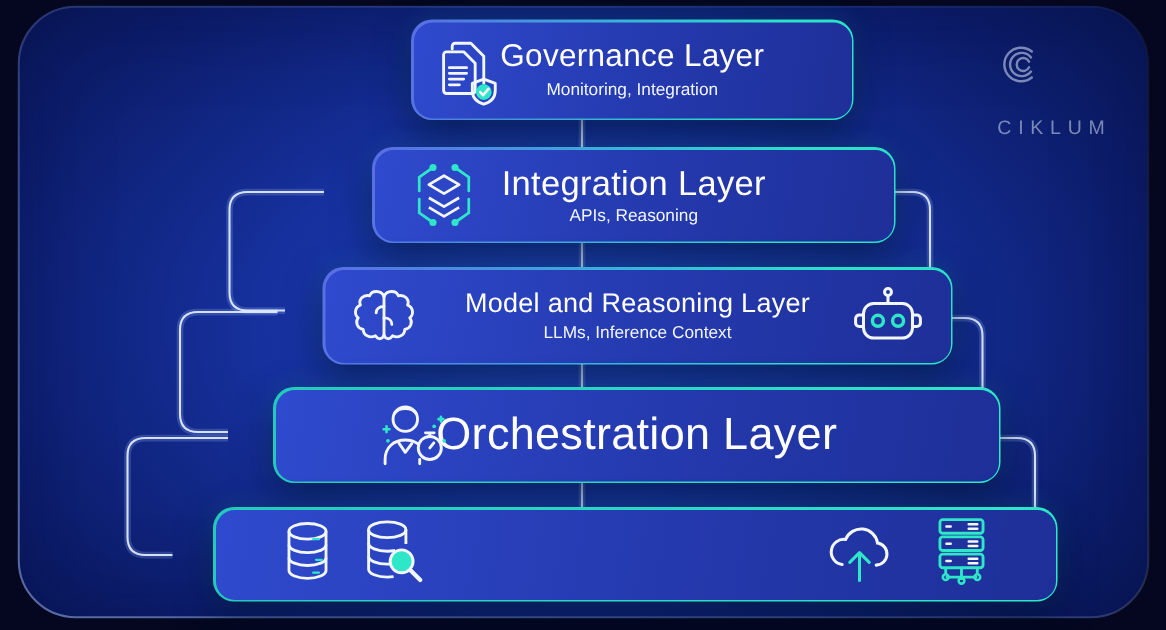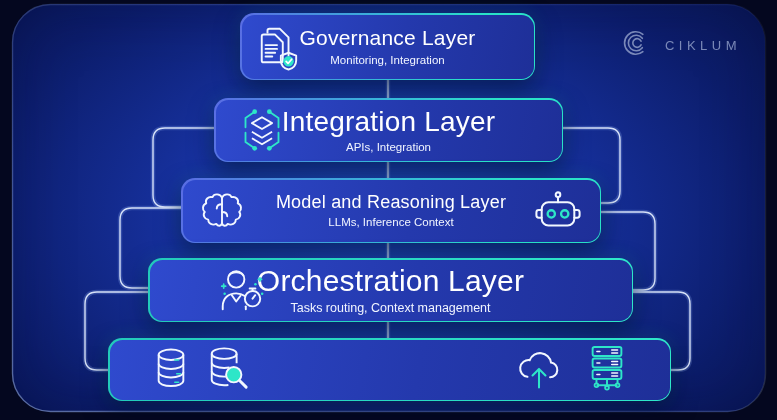--- a/index.html
+++ b/index.html
@@ -14,41 +14,42 @@
     border-radius:38px;
     background:
       radial-gradient(ellipse 78% 95% at 48% 52%, #1e40bb 0%, #16309c 35%, #0c1d6b 68%, #081344 100%);
     box-shadow:inset 0 0 60px rgba(0,10,60,.35);
   }
   .wires{position:absolute;left:0;top:0;z-index:1;}
   .layer-outer{
     position:absolute;z-index:2;border-radius:14px;padding:1.5px;
     background:linear-gradient(105deg,#5a6ce4 0%,#38b4da 45%,#29e2c8 78%);
     box-shadow:0 10px 24px rgba(2,8,40,.55), 0 0 18px rgba(43,227,198,.14);
+    margin-left:34px;
   }
   .layer-outer.teal{background:linear-gradient(105deg,#22cabb 0%,#2ee8ca 100%);}
   .layer-inner{
     position:relative;width:100%;height:100%;border-radius:12.5px;
     background:linear-gradient(100deg,#2f4ace 0%,#2439ad 55%,#1e2f98 100%);
     display:flex;flex-direction:column;align-items:center;justify-content:center;
     color:#fff;text-align:center;
   }
   .title{color:#ffffff;font-weight:500;line-height:1.05;letter-spacing:.2px;}
   .subtitle{color:#f1f5ff;margin-top:4px;font-weight:400;}
   .t-gov .title{font-size:21px}   .t-gov .subtitle{font-size:11.5px}
-  .t-int .title{font-size:28px}   .t-int .subtitle{font-size:11.5px}
+  .t-int .title{font-size:23px}   .t-int .subtitle{font-size:11.5px}
   .t-mod .title{font-size:18px}   .t-mod .subtitle{font-size:11.5px}
   .t-orc .title{font-size:30px}   .t-orc .subtitle{font-size:12.5px}
   .t-dat .title{font-size:27px}   .t-dat .subtitle{font-size:13px}
   .icon{position:absolute;top:50%;transform:translateY(-50%);display:flex;align-items:center;}
   .icon svg{display:block}
   .icon-group{position:absolute;top:50%;transform:translateY(-50%);display:flex;align-items:center;gap:16px;}
   .logo{
     position:absolute;right:36px;top:27px;z-index:3;
-    display:flex;align-items:center;gap:13px;color:#8b9ac4;opacity:.8;
+    display:flex;gap:13px;color:#8b9ac4;opacity:.8;flex-direction:column;
   }
   .logo-text{
     font-size:13px;letter-spacing:4.5px;color:#96a4cc;font-weight:400;
   }
 </style>
 </head>
 <body>
 
 <div class="stage">
   <div class="frame"></div>
@@ -115,21 +116,21 @@
           </g>
           <g fill="none" stroke="#f2f7ff" stroke-width="2" stroke-linejoin="round">
             <path d="M24 13 l11 6.5 -11 6.5 -11 -6.5 z"></path>
             <path d="M13 29 l11 6.5 11 -6.5"></path>
             <path d="M13 36 l11 6.5 11 -6.5"></path>
           </g>
         </svg>
       </span>
       <div>
         <div class="title">Integration Layer</div>
-        <div class="subtitle">APIs, Integration</div>
+        <div class="subtitle">APIs, Reasoning</div>
       </div>
     </div>
   </div>
 
   <div class="layer-outer" style="left:181px;top:178px;width:417px;height:62px">
     <div class="layer-inner t-mod">
       <span class="icon" style="left:16px">
         <svg width="46" height="42" viewBox="0 0 48 44">
           <g fill="none" stroke="#f2f7ff" stroke-width="2" stroke-linecap="round" stroke-linejoin="round">
             <path d="M24 8 c-2-4.5 -8.5-4.5 -10 -0.5 c-4.5 -1 -8 2.5 -6.5 6.5 c-4 1.5 -4.5 6.5 -1.5 9 c-2.5 3 -0.5 7.5 3.5 8 c0 4 4.5 6.5 8.5 4.5 c2 3 5 2.5 6 -0.5"></path>
@@ -179,21 +180,20 @@
           </g>
           <g fill="#2ee6c8">
             <circle cx="9" cy="30" r="1.3"></circle>
               <circle cx="41" cy="20" r="1.3"></circle>
               <circle cx="48" cy="30" r="1.3"></circle>
           </g>
         </svg>
       </span>
       <div>
         <div class="title">Orchestration Layer</div>
-        <div class="subtitle">Tasks routing, Context management</div>
       </div>
     </div>
   </div>
 
   <div class="layer-outer teal" style="left:108px;top:338px;width:560px;height:60px">
     <div class="layer-inner t-dat">
       <span class="icon-group" style="left:42px">
         <span>
           <svg width="38" height="46" viewBox="0 0 40 46">
             <g fill="none" stroke="#f2f7ff" stroke-width="2">

